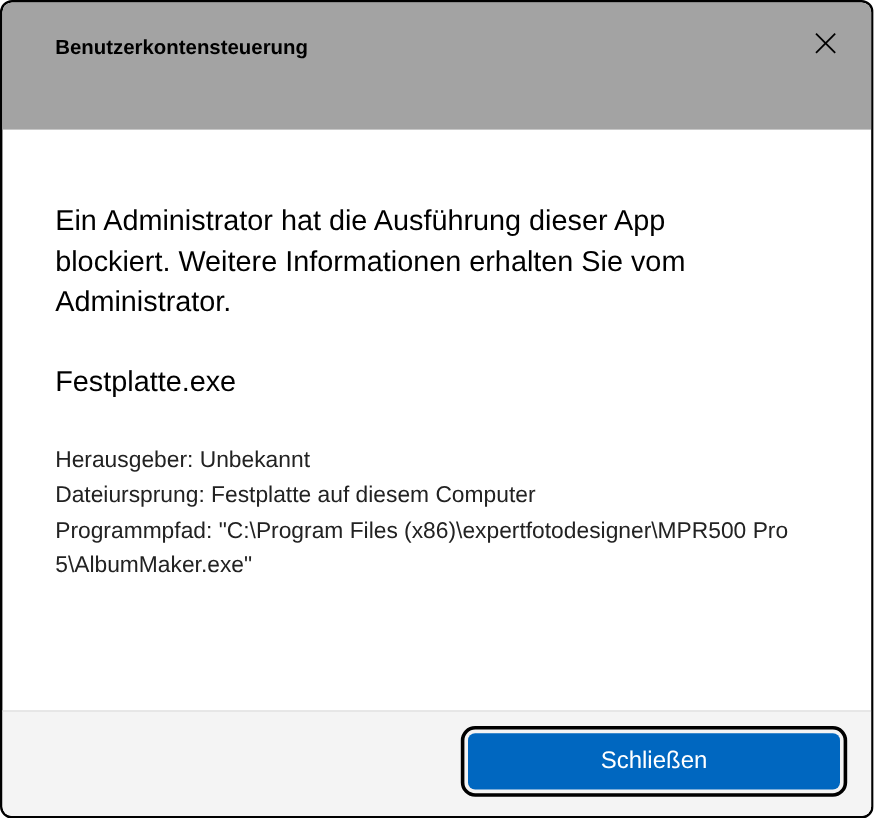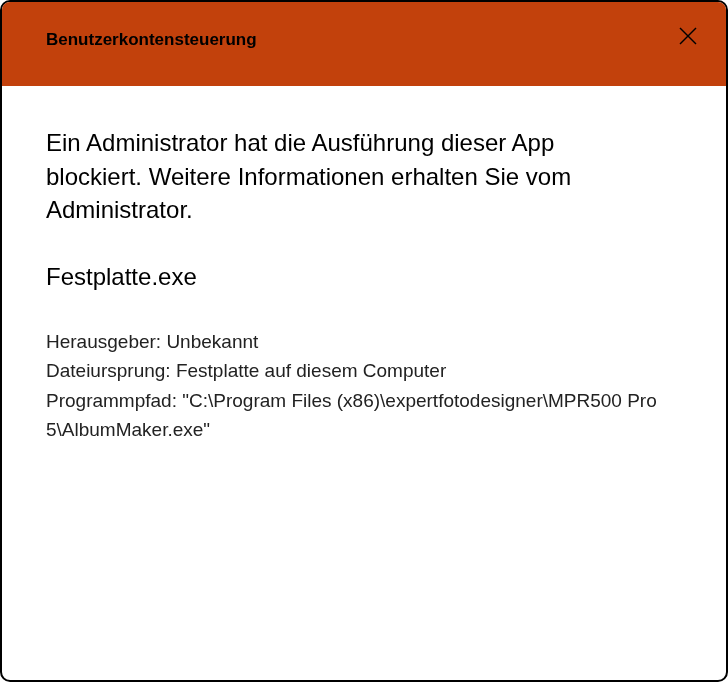--- a/index.html
+++ b/index.html
@@ -18,22 +18,22 @@
       width: 728px;
       height: 682px;
       border: 2px solid #000;
       border-radius: 10px;
       display: flex;
       flex-direction: column;
       overflow: hidden;
       background: #fff;
     }
     .header {
-      background: #c2410c;
-      padding: 28px 44px 18px 44px;
+      background: #a3a3a3;
+      padding: 28px 44px 40px 44px;
       position: relative;
     }
     .close-btn {
       position: absolute;
       top: 20px;
       right: 24px;
       width: 28px;
       height: 28px;
       display: flex;
       align-items: center;
@@ -54,21 +54,21 @@
       color: #000;
       margin-bottom: 18px;
     }
     .headline {
       font-size: 30px;
       font-weight: 400;
       color: #000;
       line-height: 1.3;
     }
     .body {
-      padding: 40px 44px 20px 44px;
+      padding: 60px 44px 20px 44px;
       flex: 1;
     }
     .admin-msg {
       font-size: 24px;
       color: #000;
       line-height: 1.4;
       margin-bottom: 36px;
       max-width: 560px;
     }
     .app-name {
@@ -115,13 +115,16 @@
     </button>
     <div class="uac-label">Benutzerkontensteuerung</div>
   </div>
   <div class="body">
     <div class="admin-msg">Ein Administrator hat die Ausführung dieser App blockiert. Weitere Informationen erhalten Sie vom Administrator.</div>
     <div class="app-name">Festplatte.exe</div>
     <div class="detail-line">Herausgeber: Unbekannt</div>
     <div class="detail-line">Dateiursprung: Festplatte auf diesem Computer</div>
     <div class="detail-line">Programmpfad: "C:\Program Files (x86)\expertfotodesigner\MPR500 Pro 5\AlbumMaker.exe"</div>
   </div>
+  <div class="footer">
+    <button class="close-button">Schließen</button>
+  </div>
 </div>
 
 </body></html>

